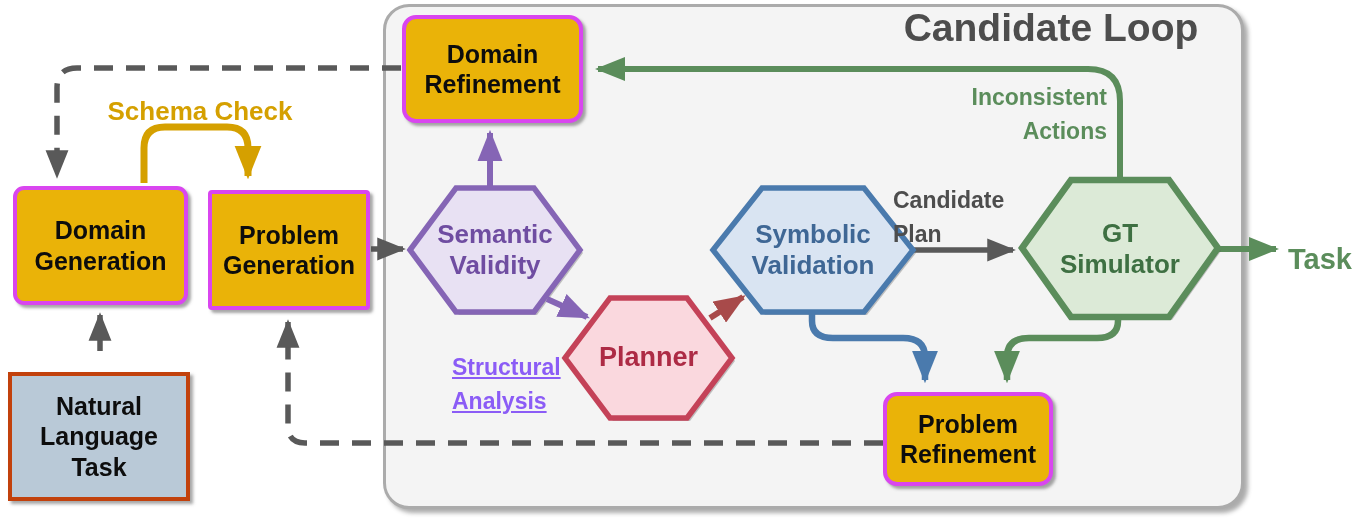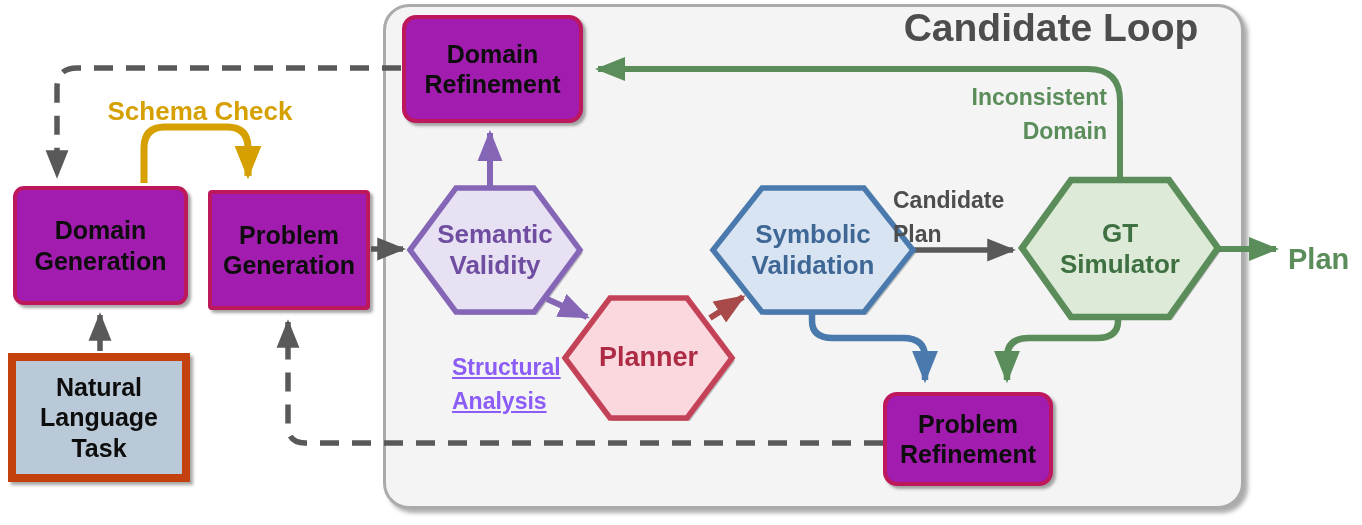--- a/index.html
+++ b/index.html
@@ -3,24 +3,24 @@
 <meta charset="utf-8">
 <style>
   html,body{margin:0;padding:0;background:#fff;}
   .canvas{position:relative;width:1362px;height:525px;background:#ffffff;overflow:hidden;
           font-family:"Liberation Sans",sans-serif;font-weight:bold;}
   .loop-container{position:absolute;left:383px;top:4px;width:861px;height:505px;
           background:#f4f4f4;border:3px solid #ababab;border-radius:26px;box-sizing:border-box;
           box-shadow:4px 4px 4px rgba(70,70,70,.45);z-index:1;}
   svg.layer{position:absolute;left:0;top:0;z-index:2;}
   .node,.label,.title{position:absolute;z-index:3;}
-  .box{background:#a21caf;border:4px solid #be185d;border-radius:14px;box-sizing:border-box;
+  .box{background:#eab308;border:4px solid #d946ef;border-radius:14px;box-sizing:border-box;
        display:flex;align-items:center;justify-content:center;text-align:center;
        color:#0d0d0d;font-size:25px;line-height:1.22;box-shadow:3px 3px 3px rgba(80,80,80,.5);}
-  .nlt{background:#b9c9d7;border:8px solid #c2410c;border-radius:0;}
+  .nlt{background:#b9c9d7;border:4px solid #c2410c;border-radius:0;margin-top:19px;}
   .hexlabel{display:flex;align-items:center;justify-content:center;text-align:center;line-height:1.18;}
   .title{color:#4d4d4d;font-size:39px;text-align:center;}
   .label{font-size:23px;line-height:1.48;}
 </style>
 </head>
 <body>
 
 <div class="canvas">
 
   <div class="loop-container"></div>
@@ -93,16 +93,16 @@
   <div class="node box" style="left:883px;top:392px;width:170px;height:94px;">Problem Refinement</div>
 
   <div class="node hexlabel" style="left:410px;top:188px;width:170px;height:124px;color:#6f4da1;font-size:26px;">Semantic Validity</div>
   <div class="node hexlabel" style="left:565px;top:298px;width:167px;height:120px;color:#ad2b45;font-size:27px;">Planner</div>
   <div class="node hexlabel" style="left:713px;top:188px;width:200px;height:124px;color:#3f6795;font-size:26px;">Symbolic Validation</div>
   <div class="node hexlabel" style="left:1055px;top:180px;width:130px;height:137px;color:#3e7042;font-size:26px;">GT Simulator</div>
 
   <div class="label" style="left:90px;top:92px;width:220px;text-align:center;color:#d5a000;font-size:26px;">Schema Check</div>
   <div class="label" style="left:452px;top:350px;width:122px;color:#8b5cf6;text-decoration:underline;">Structural Analysis</div>
   <div class="label" style="left:893px;top:183px;width:160px;text-align:left;color:#4d4d4d;">Candidate Plan</div>
-  <div class="label" style="left:942px;top:80px;width:165px;text-align:right;color:#5b8d5b;">Inconsistent Domain</div>
-  <div class="label" style="left:1288px;top:238px;width:74px;color:#5b8d5b;font-size:29px;">Plan</div>
+  <div class="label" style="left:942px;top:80px;width:165px;text-align:right;color:#5b8d5b;">Inconsistent Actions</div>
+  <div class="label" style="left:1288px;top:238px;width:74px;color:#5b8d5b;font-size:29px;">Task</div>
 
 </div>
 
 </body></html>

